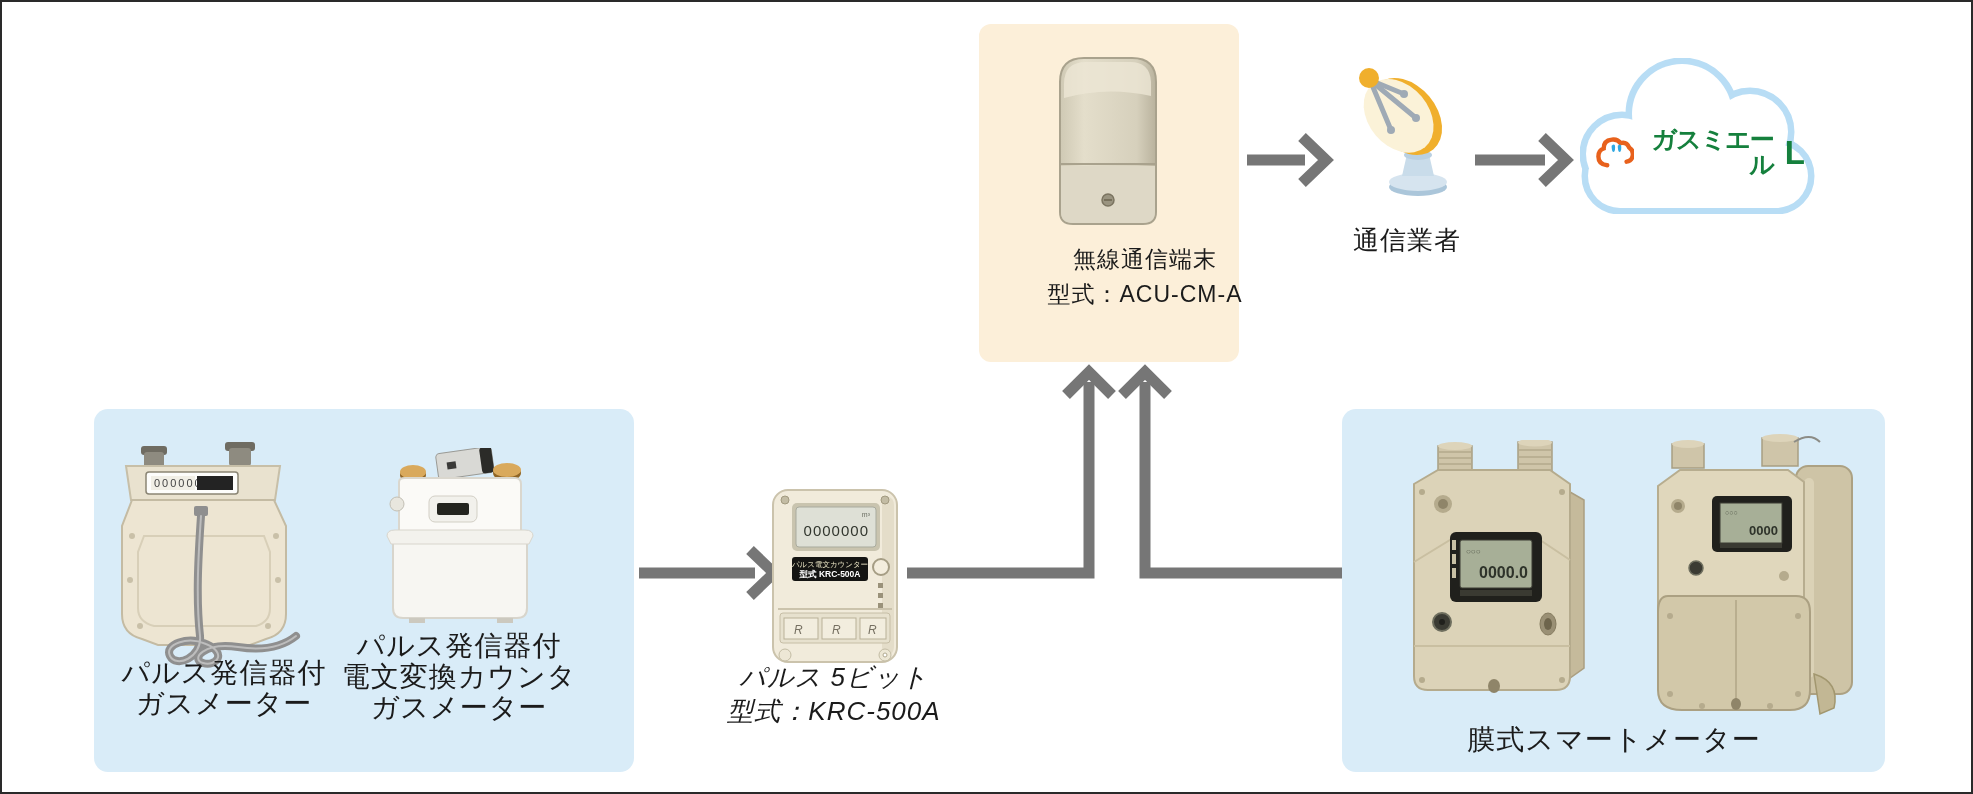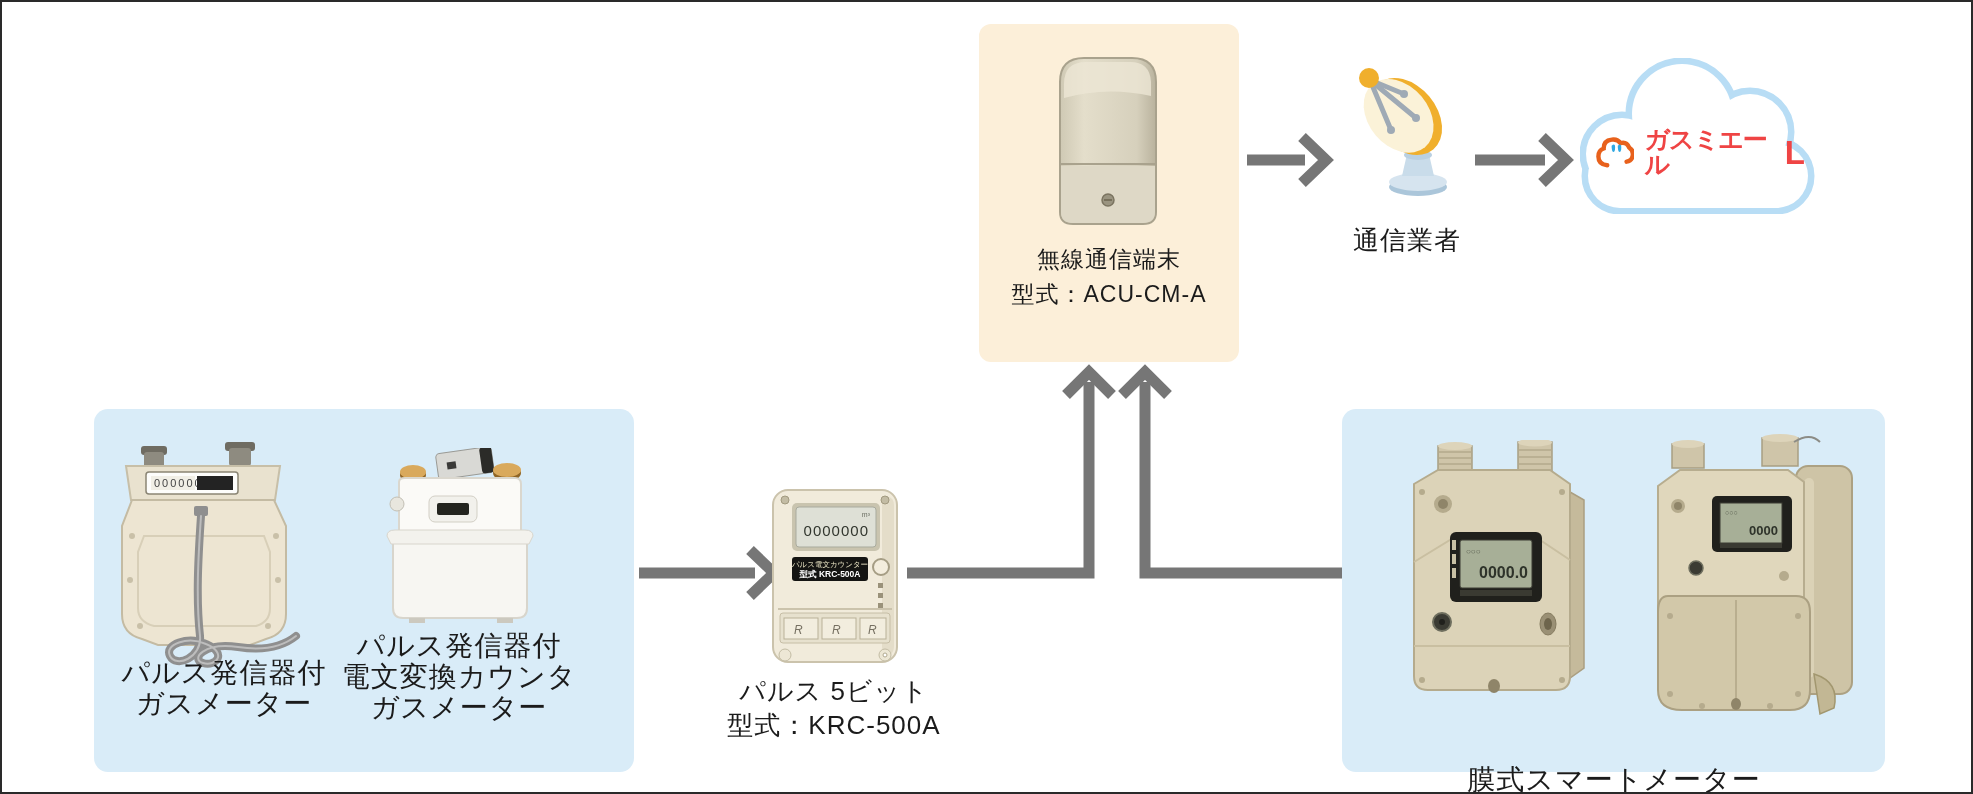--- a/index.html
+++ b/index.html
@@ -9,26 +9,26 @@
     font-family:"Liberation Sans","DejaVu Sans",sans-serif;color:#1b1b1b;
   }
   .panel{position:absolute;}
   .panel.blue{background:#d9ecf8;border-radius:14px;}
   .panel.cream{background:#fcefd9;border-radius:12px;}
   .abs{position:absolute;}
   .label{
     position:absolute;text-align:center;font-size:28px;line-height:31px;
     letter-spacing:1px;color:#1b1b1b;white-space:nowrap;
   }
-  .label.big{font-size:23px;line-height:35px;}
+  .label.big{font-size:23px;line-height:35px;margin-left:36px;}
   .label.mid{font-size:26px;line-height:34px;}
   .overlay{position:absolute;left:0;top:0;pointer-events:none;}
   .logo-row{
     position:absolute;display:flex;align-items:center;justify-content:center;
-    gap:10px;color:#ef4444;font-weight:bold;letter-spacing:-1px;
+    gap:10px;color:#15803d;font-weight:bold;letter-spacing:-1px;text-align:right;
   }
   .logo-text{font-size:25px;line-height:25px;}
   .logo-suffix{font-size:33px;line-height:33px;margin-left:1px;}
 </style>
 </head>
 <body>
 
 <div class="canvas">
 
   <div class="panel blue" style="left:92px;top:407px;width:540px;height:363px;"></div>
@@ -207,21 +207,21 @@
     <rect x="54" y="131" width="34" height="21" fill="#f2edde" stroke="#b9b198"></rect>
     <rect x="92" y="131" width="26" height="21" fill="#f2edde" stroke="#b9b198"></rect>
     <text x="26" y="147" font-size="12" font-style="italic" fill="#767062">R</text>
     <text x="64" y="147" font-size="12" font-style="italic" fill="#767062">R</text>
     <text x="100" y="147" font-size="12" font-style="italic" fill="#767062">R</text>
     <circle cx="17" cy="168" r="6" fill="#ede7d5" stroke="#c3bca4"></circle>
     <circle cx="117" cy="168" r="6" fill="#ede7d5" stroke="#c3bca4"></circle>
     <circle cx="117" cy="168" r="2" fill="#ffffff" stroke="#b1a98f"></circle>
   </svg>
 
-  <div class="label mid" style="left:702px;top:672px;width:260px;">
+  <div class="label mid" style="left:702px;top:658px;width:260px;font-style:italic;">
     <div>パルス 5ビット</div>
     <div>型式：KRC-500A</div>
   </div>
 
   <svg class="abs" style="left:1396px;top:438px;" width="196" height="270" viewBox="0 0 196 270">
     <g fill="#cfc5a9" stroke="#a89e83" stroke-width="1.5">
       <rect x="40" y="6" width="34" height="26"></rect>
       <rect x="120" y="2" width="34" height="30"></rect>
     </g>
     <g stroke="#b3a98c" stroke-width="1.5">
@@ -290,15 +290,15 @@
       <circle cx="26" cy="182" r="3"></circle>
         <circle cx="154" cy="182" r="3"></circle>
       <circle cx="26" cy="260" r="3"></circle>
         <circle cx="154" cy="260" r="3"></circle>
       <circle cx="58" cy="272" r="3"></circle>
         <circle cx="126" cy="272" r="3"></circle>
     </g>
     <ellipse cx="92" cy="270" rx="5" ry="6" fill="#8f8569"></ellipse>
   </svg>
 
-  <div class="label" style="left:1452px;top:762px;width:320px;">膜式スマートメーター</div>
+  <div class="label" style="left:1452px;top:722px;width:320px;">膜式スマートメーター</div>
 
 </div>
 
 </body></html>

